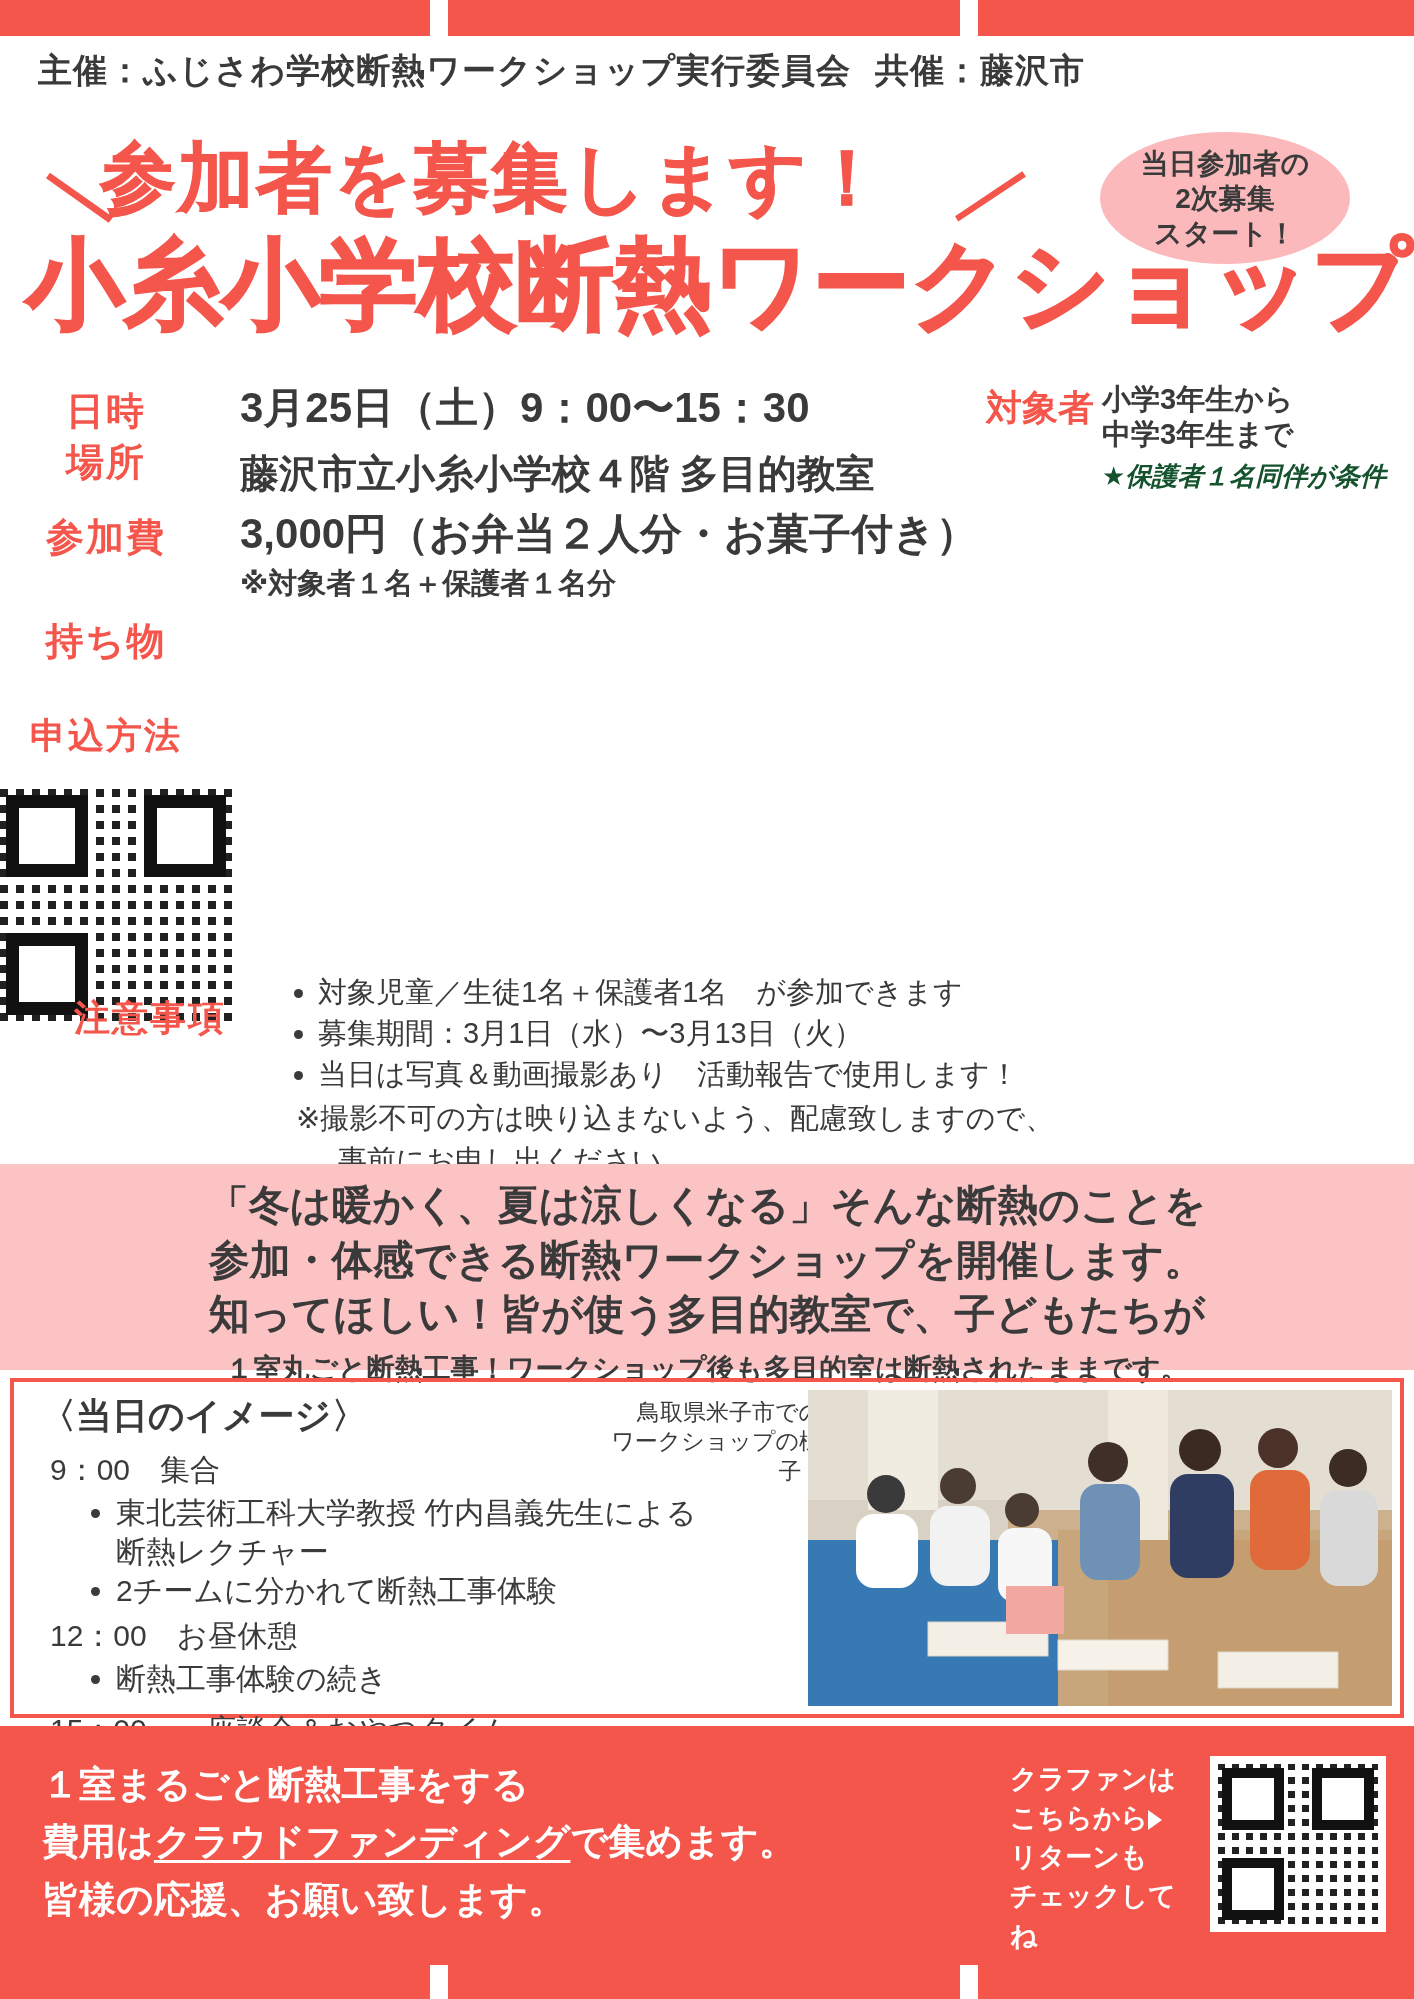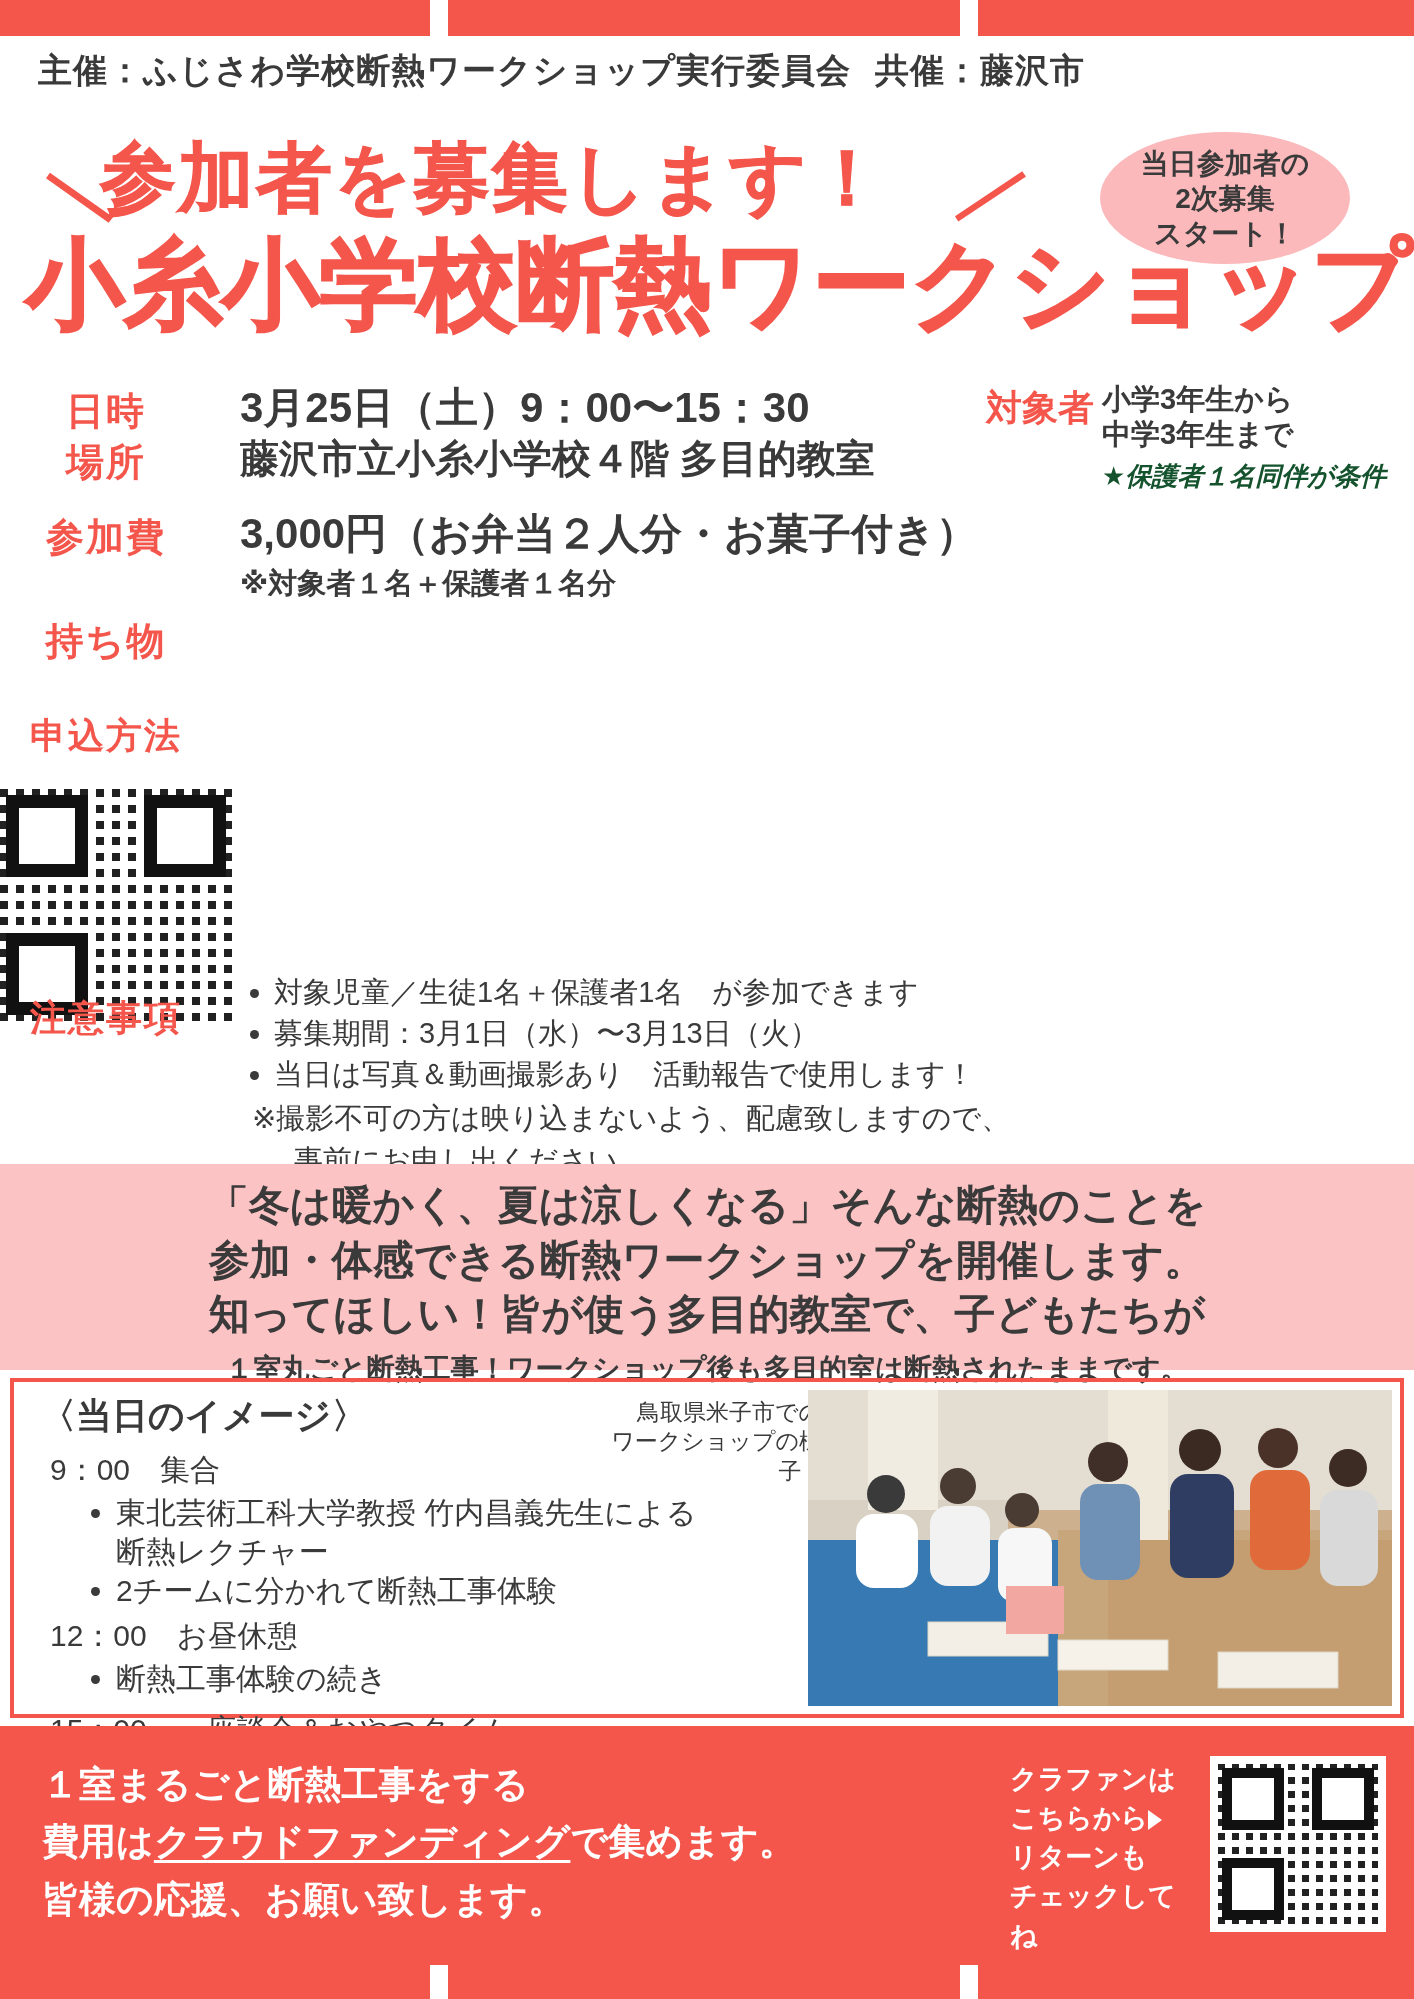--- a/index.html
+++ b/index.html
@@ -437,21 +437,21 @@
 
   <div class="info">
 
     <div class="row" style="height:126px;">
       <div class="label">
         <div>日時</div>
         <div>場所</div>
       </div>
       <div class="val">
         <div class="v-main">3月25日（土）9：00〜15：30</div>
-        <div class="v-main" style="margin-top:0;font-size:39px;">藤沢市立小糸小学校４階 多目的教室</div>
+        <div class="v-main" style="margin-top:15px;font-size:39px;">藤沢市立小糸小学校４階 多目的教室</div>
       </div>
       <div class="target-box">
         <div class="target-label">対象者</div>
         <div>
           <div class="target-text">小学3年生から</div>
           <div class="target-text">中学3年生まで</div>
           <div class="target-note">★保護者１名同伴が条件</div>
         </div>
       </div>
     </div>
@@ -471,21 +471,21 @@
     <div class="row" style="height:264px;flex-direction:column;">
       <div class="label small">申込方法</div>
       <div class="val" style="display:flex;gap:26px;">
         <div class="qr">
             <i></i>
           </div>
       </div>
     </div>
 
     <div class="row" style="height:170px;">
-      <div class="label small" style="padding-top:22px;">注意事項</div>
+      <div class="label small" style="padding-top:22px;padding-left:44px;">注意事項</div>
       <div class="val notes">
         <ul>
           <li>対象児童／生徒1名＋保護者1名　が参加できます</li>
           <li>募集期間：3月1日（水）〜3月13日（火）</li>
           <li>当日は写真＆動画撮影あり　活動報告で使用します！</li>
         </ul>
         <div class="extra" style="padding-left:12px;">※撮影不可の方は映り込まないよう、配慮致しますので、</div>
         <div class="extra" style="padding-left:54px;">事前にお申し出ください。</div>
       </div>
     </div>

